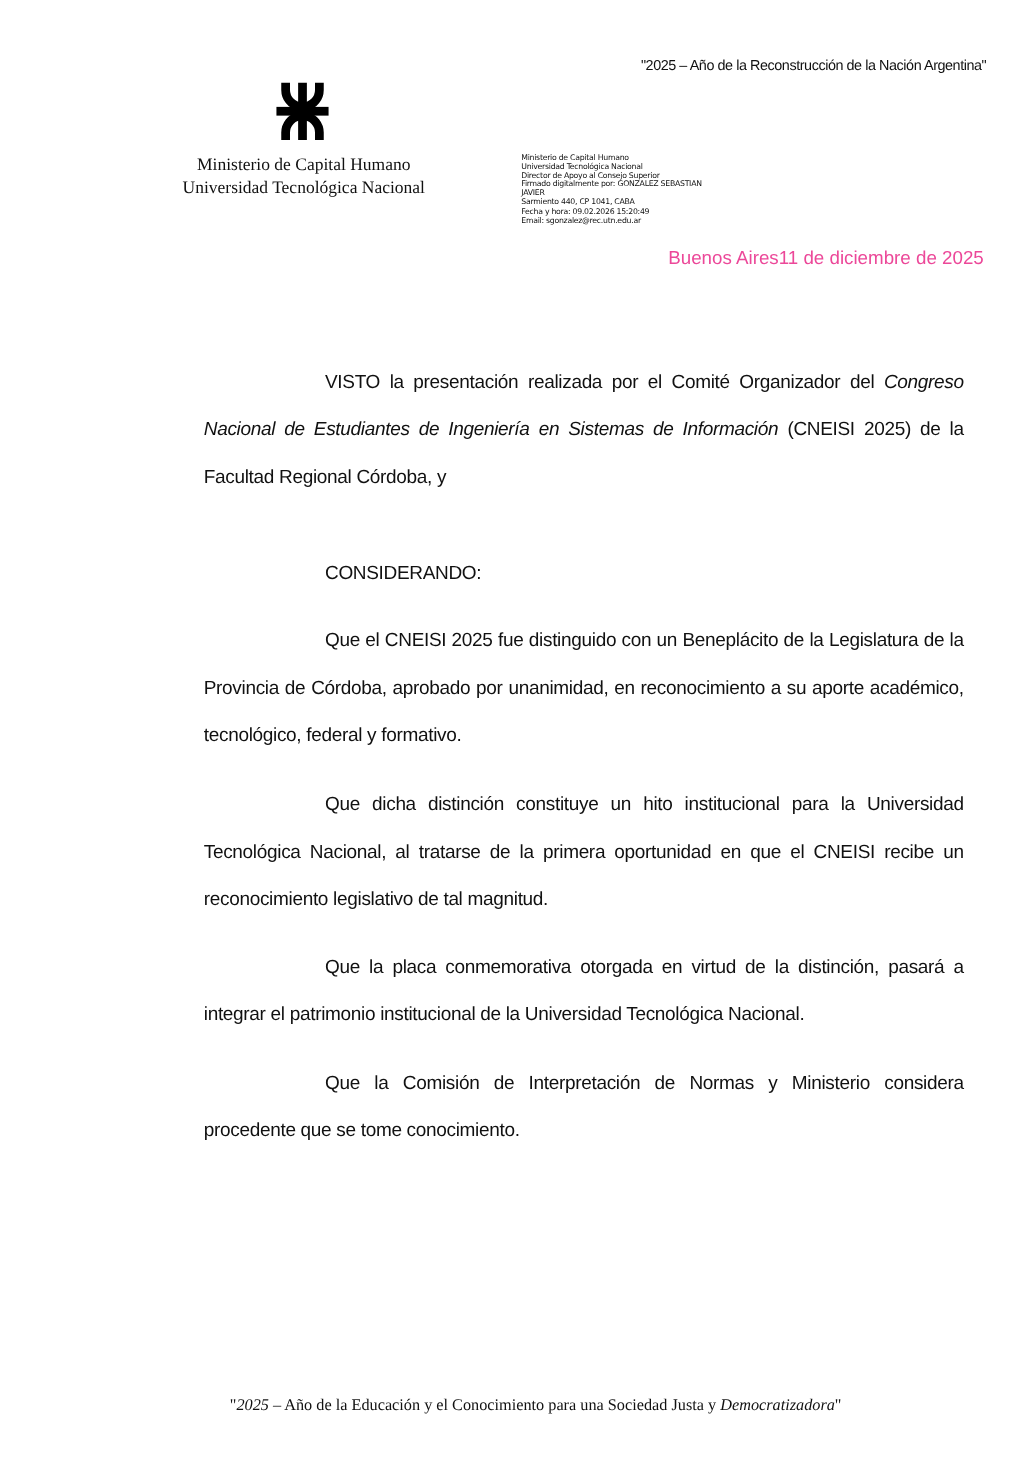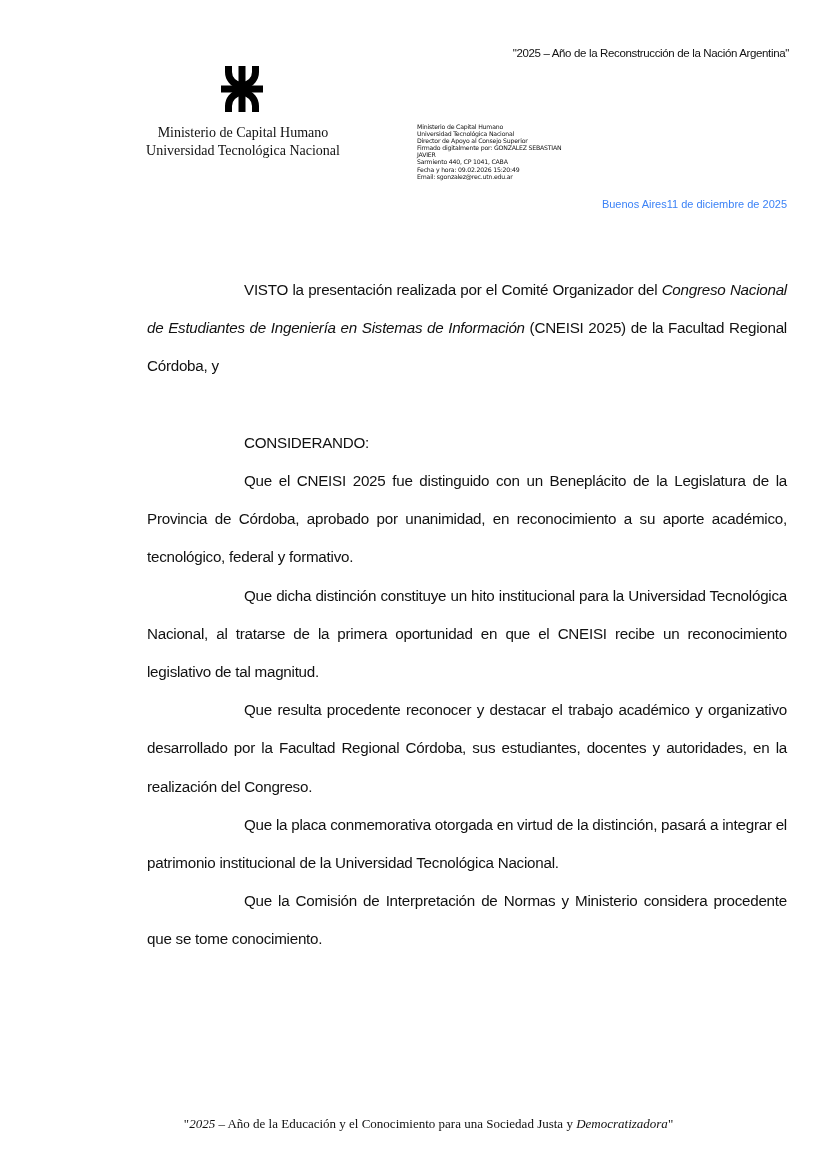--- a/index.html
+++ b/index.html
@@ -14,28 +14,28 @@
     position: absolute; left: 130px; top: 124px; width: 226px; text-align: center;
     font-family: "Liberation Serif", serif; font-size: 14px; line-height: 17.5px; color: #111;
   }
   .sig {
     position: absolute; left: 417px; top: 123px;
     font-family: "DejaVu Sans", sans-serif; font-size: 6.2px; line-height: 7.1px; color: #111;
     letter-spacing: -0.2px; white-space: nowrap;
   }
   .date {
     position: absolute; right: 40px; top: 198px;
-    font-family: "Liberation Sans", sans-serif; font-size: 11px; color: #3b82f6; white-space: nowrap;
+    font-family: "Liberation Sans", sans-serif; font-size: 15px; color: #ec4899; white-space: nowrap;
   }
   .body-text {
     position: absolute; left: 147px; width: 640px; top: 271px;
     font-family: "Liberation Sans", sans-serif; font-size: 15.2px; line-height: 38.2px; color: #111;
     letter-spacing: -0.25px;
   }
-  .body-text p { margin: 0; text-align: justify; text-indent: 97px; }
+  .body-text p { margin: 16px; text-align: justify; text-indent: 97px; }
   .body-text p.gap-before { margin-top: 38.2px; }
   .body-text i { font-style: italic; }
   .footer {
     position: absolute; top: 1116px; left: 0; width: 827px; text-align: center;
     font-family: "Liberation Serif", serif; font-size: 13px; color: #111; white-space: nowrap;
     padding-left: 30px; box-sizing: border-box;
   }
 </style>
 </head>
 <body>
@@ -71,18 +71,17 @@
   <div>Email: sgonzalez@rec.utn.edu.ar</div>
 </div>
 
 <div class="date">Buenos Aires11 de diciembre de 2025</div>
 
 <div class="body-text">
   <p><span>VISTO la presentación realizada por el Comité Organizador del </span><i>Congreso Nacional de Estudiantes de Ingeniería en Sistemas de Información</i><span> (CNEISI 2025) de la Facultad Regional Córdoba, y</span></p>
   <p class="gap-before">CONSIDERANDO:</p>
   <p>Que el CNEISI 2025 fue distinguido con un Beneplácito de la Legislatura de la Provincia de Córdoba, aprobado por unanimidad, en reconocimiento a su aporte académico, tecnológico, federal y formativo.</p>
   <p>Que dicha distinción constituye un hito institucional para la Universidad Tecnológica Nacional, al tratarse de la primera oportunidad en que el CNEISI recibe un reconocimiento legislativo de tal magnitud.</p>
-  <p>Que resulta procedente reconocer y destacar el trabajo académico y organizativo desarrollado por la Facultad Regional Córdoba, sus estudiantes, docentes y autoridades, en la realización del Congreso.</p>
   <p>Que la placa conmemorativa otorgada en virtud de la distinción, pasará a integrar el patrimonio institucional de la Universidad Tecnológica Nacional.</p>
   <p>Que la Comisión de Interpretación de Normas y Ministerio considera procedente que se tome conocimiento.</p>
 </div>
 
 <div class="footer"><span>"</span><i>2025</i><span> – Año de la Educación y el Conocimiento para una Sociedad Justa y </span><i>Democratizadora</i><span>"</span></div>
 
 </body></html>

